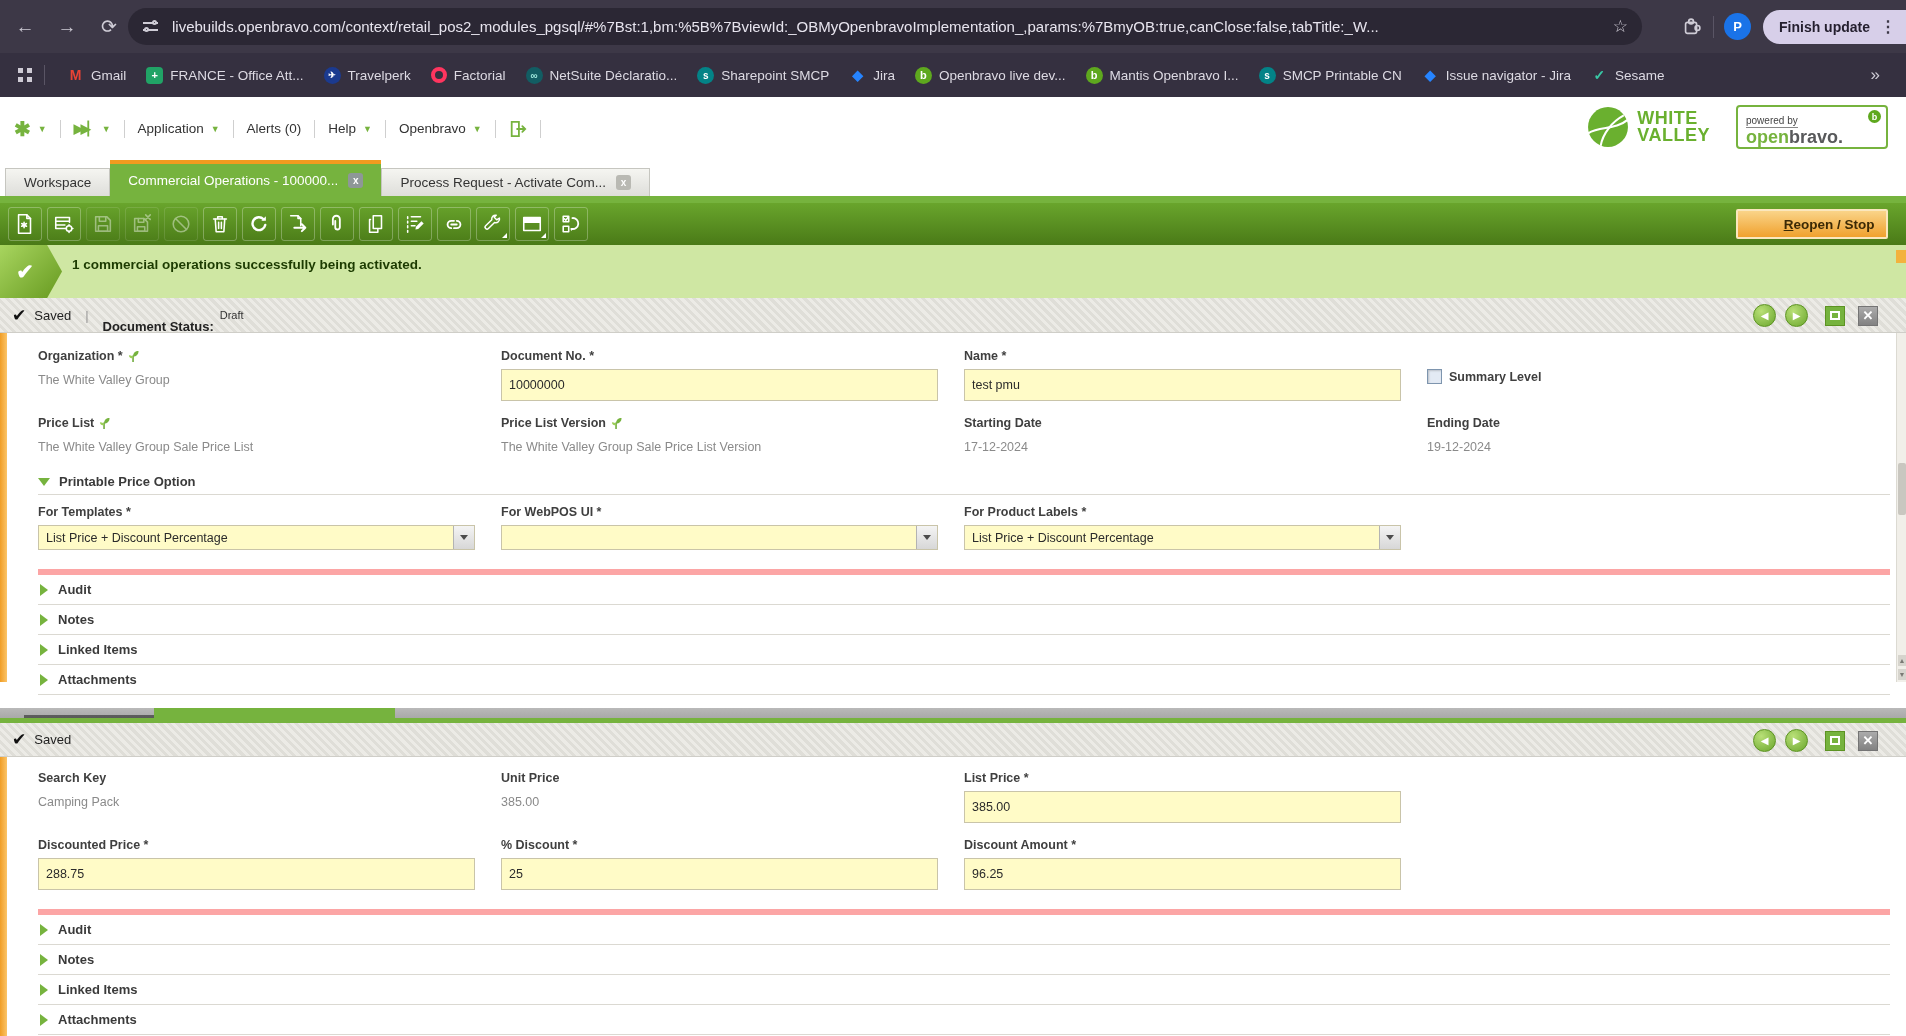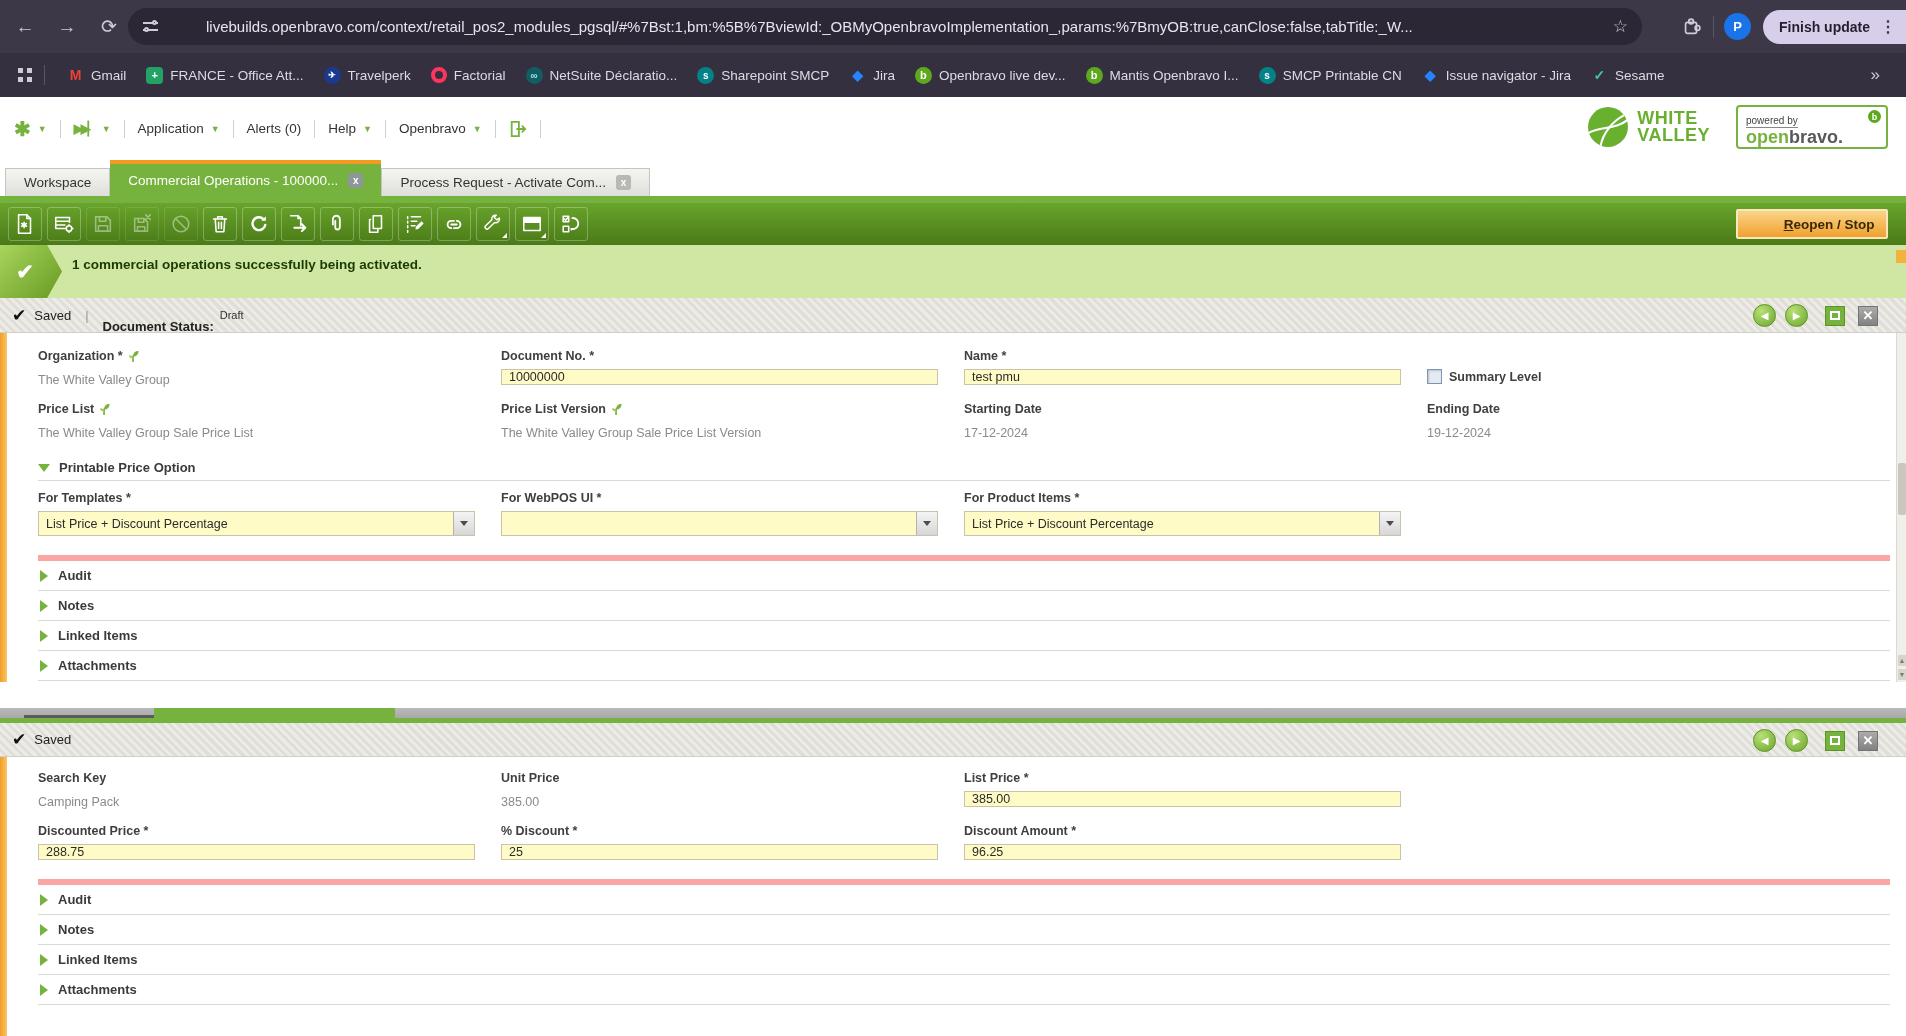--- a/index.html
+++ b/index.html
@@ -2,21 +2,21 @@
 <html><head>
 <meta charset="utf-8">
 <style>
   * { margin:0; padding:0; box-sizing:border-box; }
   body { font-family:"Liberation Sans", sans-serif; background:#fff; }
   #screen { position:relative; width:1906px; height:1036px; overflow:hidden; background:#fff; }
 
   
   .chrome-top { position:absolute; left:0; top:0; width:1906px; height:53px; background:#3d3847; display:flex; align-items:center; }
   .nav-ic { width:34px; height:34px; display:flex; align-items:center; justify-content:center; color:#cfccd6; font-size:19px; margin-left:8px; border-radius:50%; }
-  .url-pill { position:absolute; left:128px; top:8px; width:1514px; height:37px; background:#2b2734; border-radius:19px; display:flex; align-items:center; padding:0 14px;gap:34px; }
+  .url-pill { position:absolute; left:128px; top:8px; width:1514px; height:37px; background:#2b2734; border-radius:19px; display:flex; align-items:center; padding:0 14px; }
   .url-text { color:#e7e4ee; font-size:15px; white-space:nowrap; overflow:hidden; flex:1; margin-left:12px; }
   .star-ic { color:#cfccd6; font-size:17px; margin-left:10px; }
   .tune-ic { width:18px; height:18px; position:relative; flex:0 0 auto; }
   .tune-ic:before { content:""; position:absolute; left:1px; top:4px; width:15px; height:2px; background:#cfccd6; }
   .tune-ic:after { content:""; position:absolute; left:1px; top:11px; width:15px; height:2px; background:#cfccd6; }
   .tune-dot1 { position:absolute; left:10px; top:2px; width:5px; height:5px; background:#2b2734; border:2px solid #cfccd6; border-radius:50%; z-index:2;}
   .tune-dot2 { position:absolute; left:2px; top:9px; width:5px; height:5px; background:#2b2734; border:2px solid #cfccd6; border-radius:50%; z-index:2;}
   .ext-ic { width:22px; height:22px; }
   .chrome-right { position:absolute; right:0; top:0; height:53px; display:flex; align-items:center; }
   .vsep { width:1px; height:22px; background:#5a5565; margin:0 10px; }
@@ -100,21 +100,21 @@
   .max-btn i { width:10px; height:9px; border:2px solid #fff; display:block; background:transparent; }
   .x-btn { width:20px; height:20px; background:linear-gradient(#ababab,#828282); border:1px solid #747474; color:#fff; font-size:13px; font-weight:bold; display:flex; align-items:center; justify-content:center; cursor:pointer; margin-left:4px; }
 
   
   .panel { position:absolute; left:0; width:1906px; background:#fff; }
   .orange-strip { position:absolute; left:0; top:0; width:7px; height:100%; background:linear-gradient(to right,#f09d25,#fbc468); }
   .frow { display:grid; grid-template-columns:repeat(4,1fr); padding:0 16px 0 38px; }
   .field { padding-right:26px; margin-bottom:13px; }
   .lbl { font-size:12.5px; font-weight:bold; color:#3f3f3f; height:18px; display:flex; align-items:center; gap:5px; white-space:nowrap; }
   .ro-val { font-size:12.5px; color:#8a8a8a; padding-top:8px; white-space:nowrap; }
-  .txt-input { width:100%; height:16px; background:#fffbc7; border:1px solid #c9c4a9; font-family:"Liberation Sans",sans-serif; font-size:12.5px; color:#2b2b2b; padding:3px 7px; margin-top:4px; outline:none; }
+  .txt-input { width:100%; height:32px; background:#fffbc7; border:1px solid #c9c4a9; font-family:"Liberation Sans",sans-serif; font-size:12.5px; color:#2b2b2b; padding:3px 7px; margin-top:4px; outline:none; }
   .combo { position:relative; width:100%; height:25px; background:#fffbc7; border:1px solid #c9c4a9; margin-top:4px; display:flex; align-items:center; cursor:pointer; }
   .combo-text { font-size:12.5px; color:#2b2b2b; padding:0 7px; flex:1; white-space:nowrap; overflow:hidden; }
   .combo-btn { width:21px; height:100%; background:linear-gradient(#f4f4f4,#d7d7d7); border-left:1px solid #b3b3b3; display:flex; align-items:center; justify-content:center; }
   .combo-btn:after { content:""; width:0; height:0; border-left:4px solid transparent; border-right:4px solid transparent; border-top:5px solid #4c4c4c; }
   .chk-row { display:flex; align-items:center; gap:7px; margin-top:8px; }
   .chk { width:15px; height:15px; background:#e3eaf4; border:1px solid #7e95ae; box-shadow:inset 1px 1px 2px rgba(0,0,0,.18); cursor:pointer; }
   .leaf { width:11px; height:13px; flex:0 0 auto; }
   .sec-head { margin:2px 16px 8px 38px; height:26px; display:flex; align-items:center; gap:9px; border-bottom:1px solid #dbd9d2; font-size:13px; font-weight:bold; color:#3a3a3a; cursor:pointer; }
   .tri-open { width:0; height:0; border-left:6px solid transparent; border-right:6px solid transparent; border-top:8px solid #76b33e; }
   .tri-closed { width:0; height:0; border-top:6px solid transparent; border-bottom:6px solid transparent; border-left:8px solid #76b33e; }
@@ -499,21 +499,21 @@
           </div>
       </div>
       <div class="field">
         <div class="lbl">For WebPOS UI *</div>
         <div class="combo">
             <span class="combo-text"></span>
             <span class="combo-btn"></span>
           </div>
       </div>
       <div class="field">
-        <div class="lbl">For Product Items *</div>
+        <div class="lbl">For Product Labels *</div>
         <div class="combo">
             <span class="combo-text">List Price + Discount Percentage</span>
             <span class="combo-btn"></span>
           </div>
       </div>
       <div class="field"></div>
     </div>
     <div class="sections">
       <div class="sec-row">
           <span class="tri-closed"></span>

